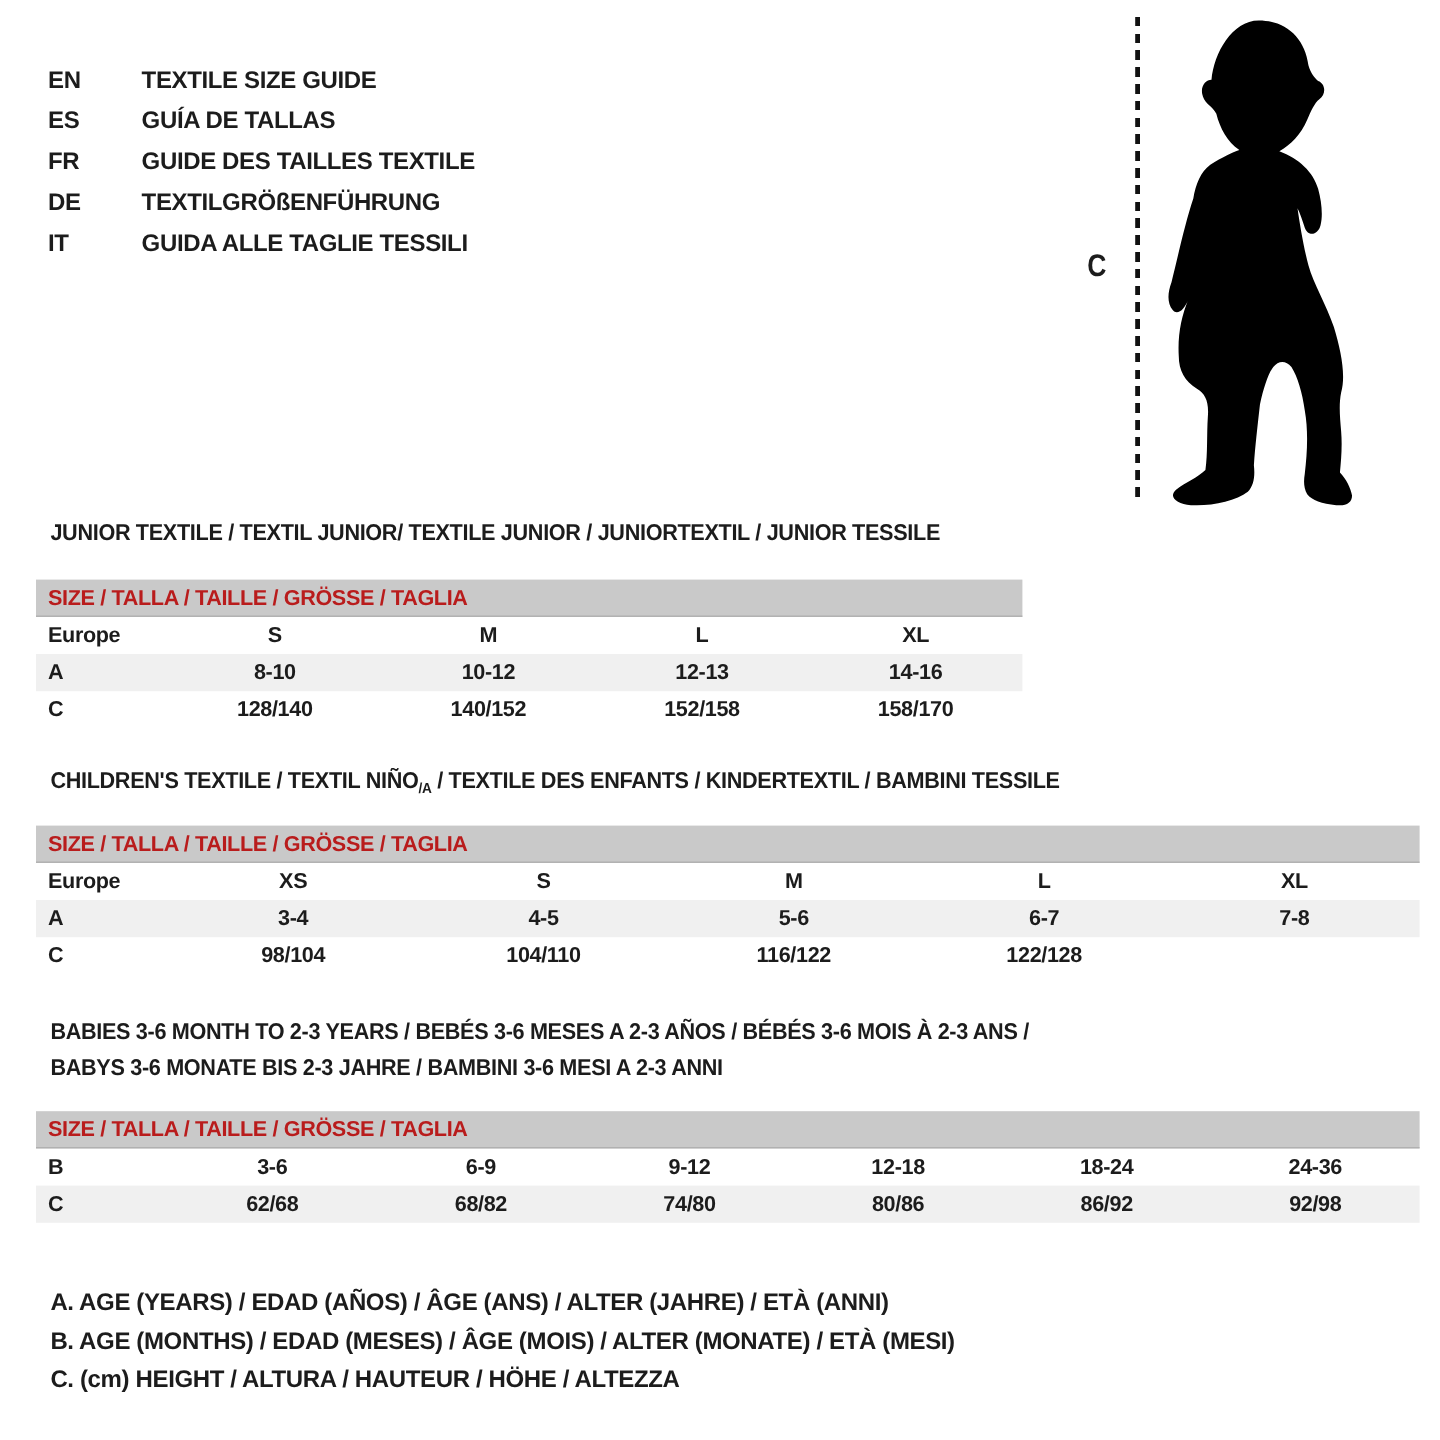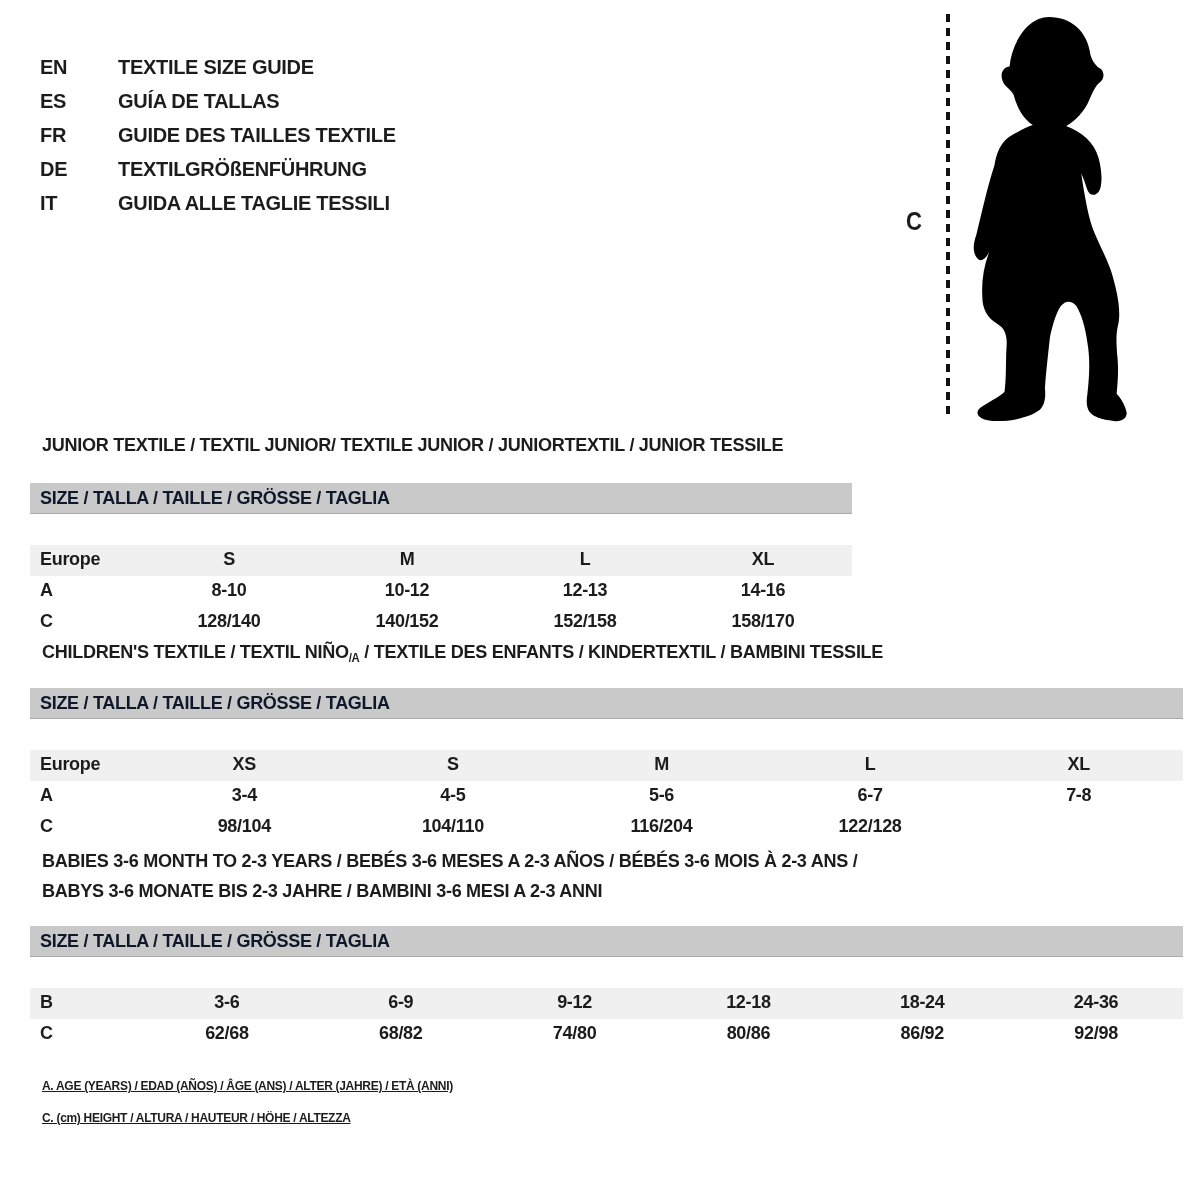--- a/index.html
+++ b/index.html
@@ -20,34 +20,34 @@
   
   .sec-title{position:absolute;left:42px;font-size:19px;font-weight:bold;white-space:nowrap;
     transform:scaleX(.95);transform-origin:left center;}
   .sec-title sub{font-size:12px;vertical-align:-4px;}
   #junior-title{top:434px;}
   #children-title{top:641px;}
   #babies-title{top:846px;line-height:30px;}
   
   .size-table{position:absolute;left:30px;font-size:18px;font-weight:bold;}
   .size-table .hdr{height:30px;line-height:30px;background:var(--header-bar,#c9c9c9);
-    border-bottom:1px solid #aaa;color:#0f172a;padding-left:10px;
+    border-bottom:1px solid #aaa;color:#b91c1c;padding-left:10px;
     font-weight:bold;}
   .trow{display:grid;height:31px;line-height:31px;}
   .trow.shaded{background:var(--row-shade,#f0f0f0);}
   .cols-4{grid-template-columns:110px repeat(4,1fr);}
   .cols-5{grid-template-columns:110px repeat(5,1fr);}
   .cols-6{grid-template-columns:110px repeat(6,1fr);}
-  .cell{text-align:center;margin-top:30px;}
+  .cell{text-align:center;}
   .cell.lab{text-align:left;padding-left:10px;}
   #junior-table{top:483px;width:822px;}
   #children-table{top:688px;width:1153px;}
   #babies-table{top:926px;width:1153px;}
   
-  .legend{position:absolute;left:42px;top:1070px;font-size:12px;font-weight:bold;line-height:32px;text-decoration:underline;}
+  .legend{position:absolute;left:42px;top:1070px;font-size:20px;font-weight:bold;line-height:32px;}
 </style>
 </head>
 <body>
 
 <div class="page">
 
   <div class="lang-list">
     <span>EN</span>
     <span>TEXTILE SIZE GUIDE</span>
     <span>ES</span>
@@ -122,21 +122,21 @@
       <div class="cell">3-4</div>
       <div class="cell">4-5</div>
       <div class="cell">5-6</div>
       <div class="cell">6-7</div>
       <div class="cell">7-8</div>
     </div>
     <div class="trow cols-5">
       <div class="cell lab">C</div>
       <div class="cell">98/104</div>
       <div class="cell">104/110</div>
-      <div class="cell">116/204</div>
+      <div class="cell">116/122</div>
       <div class="cell">122/128</div>
     </div>
   </div>
 
   <div class="sec-title" id="babies-title">
     <div>BABIES 3-6 MONTH TO 2-3 YEARS / BEBÉS 3-6 MESES A 2-3 AÑOS / BÉBÉS 3-6 MOIS À 2-3 ANS /</div>
     <div>BABYS 3-6 MONATE BIS 2-3 JAHRE / BAMBINI 3-6 MESI A 2-3 ANNI</div>
   </div>
   <div class="size-table" id="babies-table">
     <div class="hdr">SIZE / TALLA / TAILLE / GRÖSSE / TAGLIA</div>
@@ -155,16 +155,17 @@
       <div class="cell">68/82</div>
       <div class="cell">74/80</div>
       <div class="cell">80/86</div>
       <div class="cell">86/92</div>
       <div class="cell">92/98</div>
     </div>
   </div>
 
   <div class="legend">
     <div>A. AGE (YEARS) / EDAD (AÑOS) / ÂGE (ANS) / ALTER (JAHRE) / ETÀ (ANNI)</div>
+    <div>B. AGE (MONTHS) / EDAD (MESES) / ÂGE (MOIS) / ALTER (MONATE) / ETÀ (MESI)</div>
     <div>C. (cm) HEIGHT / ALTURA / HAUTEUR / HÖHE / ALTEZZA</div>
   </div>
 
 </div>
 
 </body></html>

